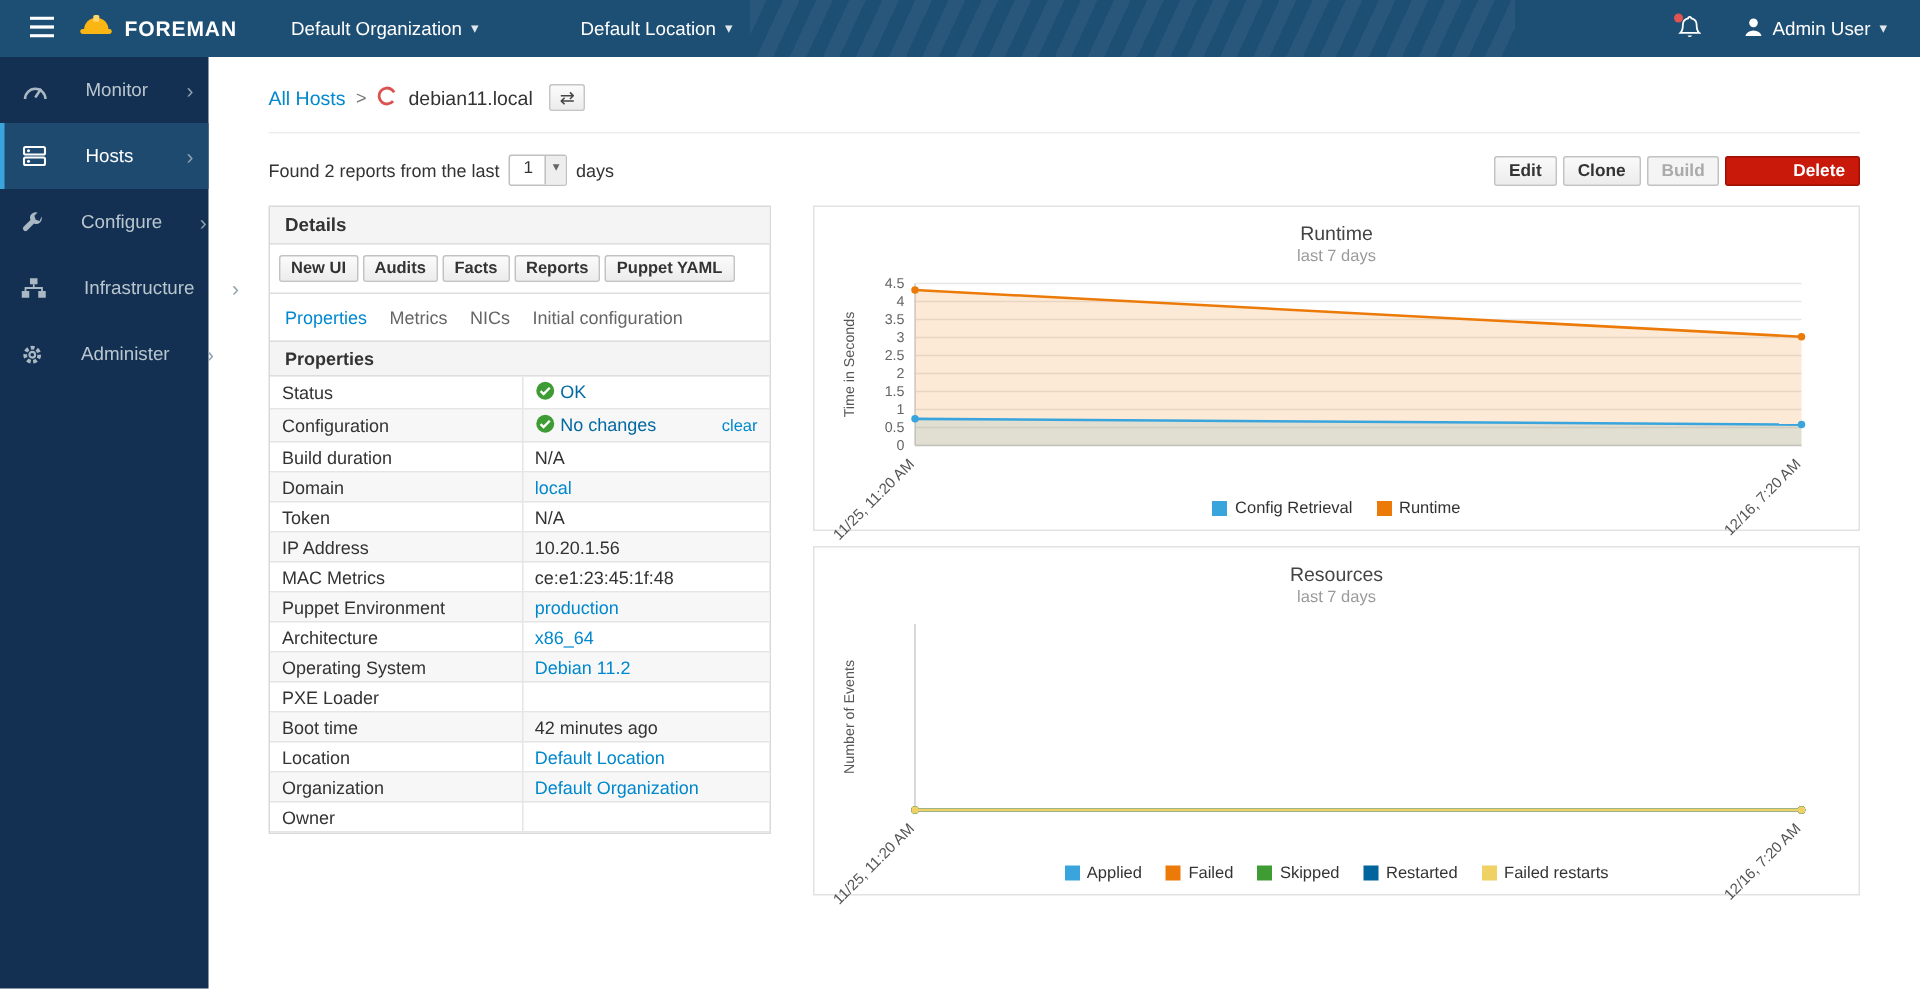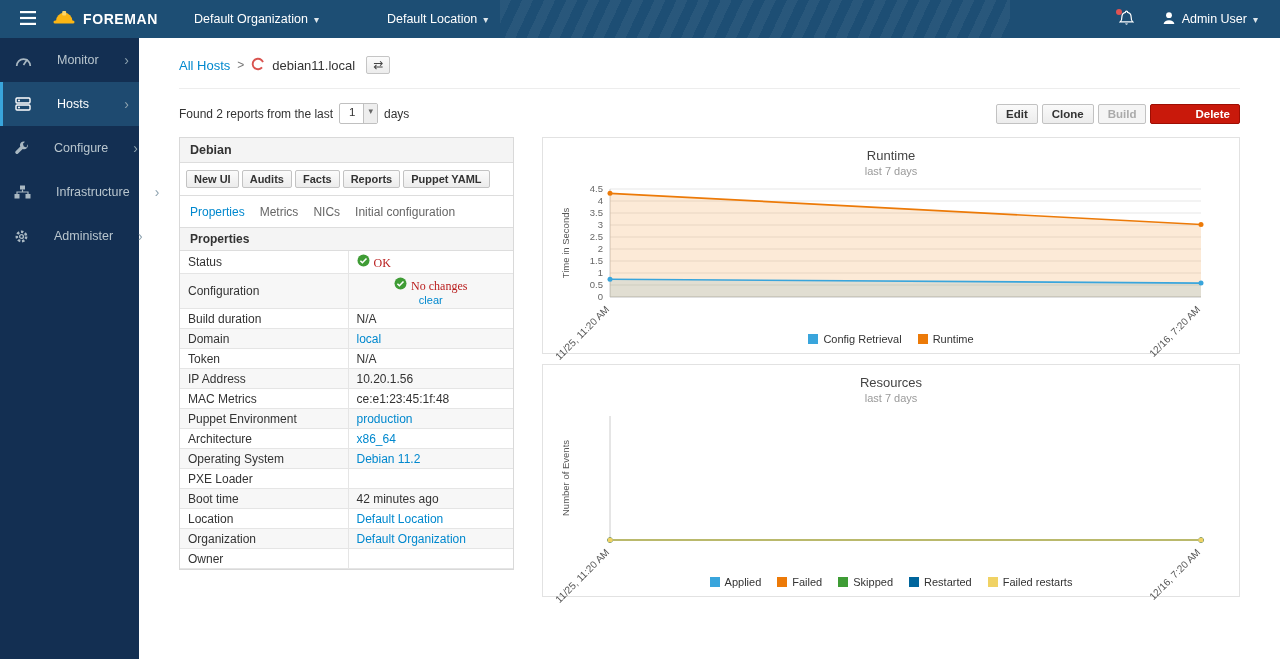--- a/index.html
+++ b/index.html
@@ -65,22 +65,22 @@
   .detail-tabs { display:flex; gap:15px; padding:9px 10px 8px; font-size:12px; }
   .tab { color:#666; cursor:pointer; }
   .tab.active { color:#0088ce; }
   .card-subhead { background:#f4f4f4; border-top:1px solid #ddd; border-bottom:1px solid #ddd;
     padding:4px 10px; font-weight:bold; font-size:12px; color:#333; }
   .props { width:100%; border-collapse:collapse; font-size:12px; }
   .props td { border-bottom:1px solid #e5e5e5; padding:2.5px 8px; color:#333; height:19px; }
   .props tr:nth-child(even) { background:#f7f7f7; }
   .props td.plabel { width:168px; border-right:1px solid #e5e5e5; }
   .val-link { color:#0088ce; text-decoration:none; cursor:pointer; }
-  .okwrap { display:inline-flex; align-items:flex-end; gap:4px; color:#b91c1c;font-family:Liberation Serif, serif; }
-  .cfgcell { display:flex; align-items:center; justify-content:space-between;flex-direction:column; }
+  .okwrap { display:inline-flex; align-items:flex-start; gap:4px; color:#0369a1; }
+  .cfgcell { display:flex; align-items:center; justify-content:space-between; }
   .clear-link { color:#0088ce; font-size:11px; text-decoration:none; cursor:pointer; }
 
   
   .charts-col { flex:1; margin-left:28px; display:flex; flex-direction:column; gap:10px; }
   .chart-card { border:1px solid #e2e2e2; background:#fff; padding:10px 12px 8px; }
   .chart-title { text-align:center; font-size:13px; color:#444; }
   .chart-sub { text-align:center; font-size:11px; color:#9a9a9a; margin-top:2px; }
   .chart { width:100%; overflow:visible; margin-top:4px; }
   .chart svg { overflow:visible; display:block; }
   .chart-runtime { height:148px; }
@@ -229,21 +229,21 @@
       <button class="btn">Edit</button>
       <button class="btn">Clone</button>
       <button class="btn disabled">Build</button>
       <button class="btn danger">Delete</button>
     </div>
   </div>
 
   <div class="main-cols">
 
     <section class="details-card">
-      <div class="card-head">Debian</div>
+      <div class="card-head">Details</div>
       <div class="detail-btns">
         <button class="dbtn">New UI</button>
         <button class="dbtn">Audits</button>
         <button class="dbtn">Facts</button>
         <button class="dbtn">Reports</button>
         <button class="dbtn">Puppet YAML</button>
       </div>
       <div class="detail-tabs">
         <span class="tab active">Properties</span>
         <span class="tab">Metrics</span>

